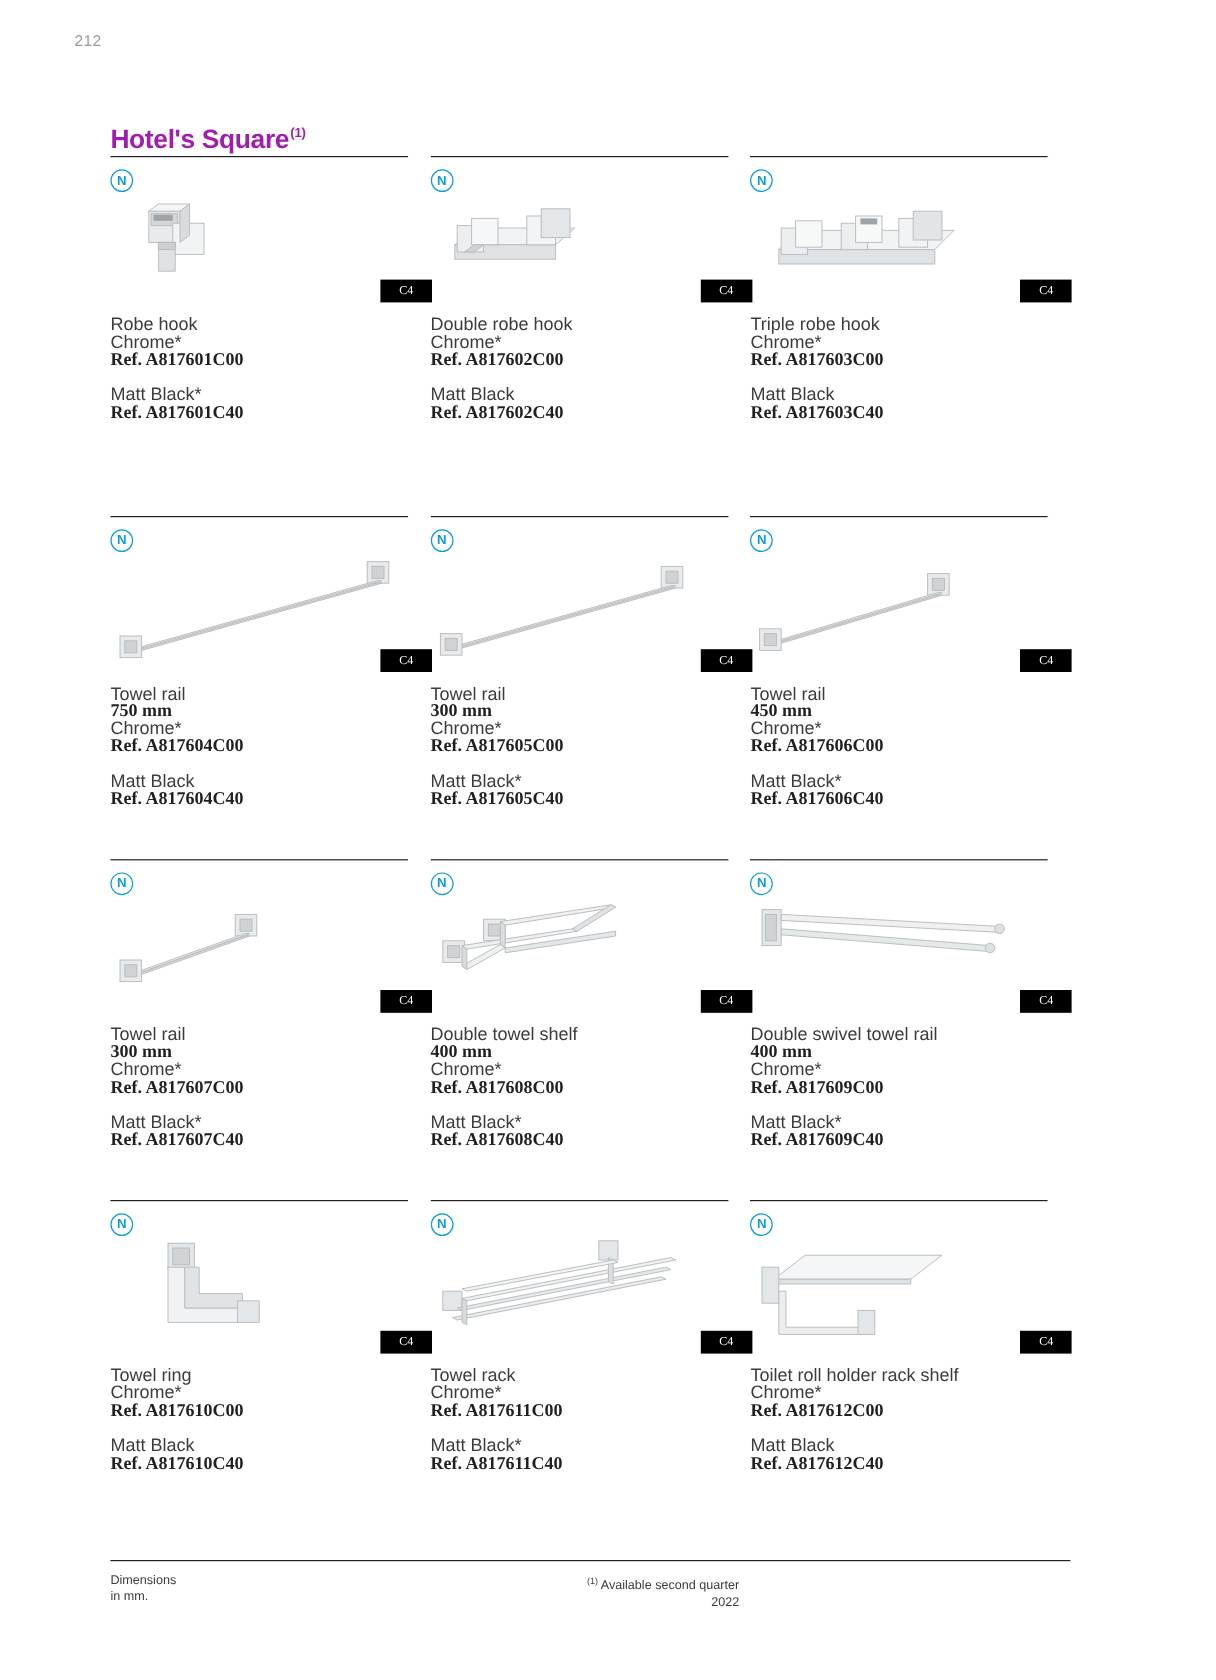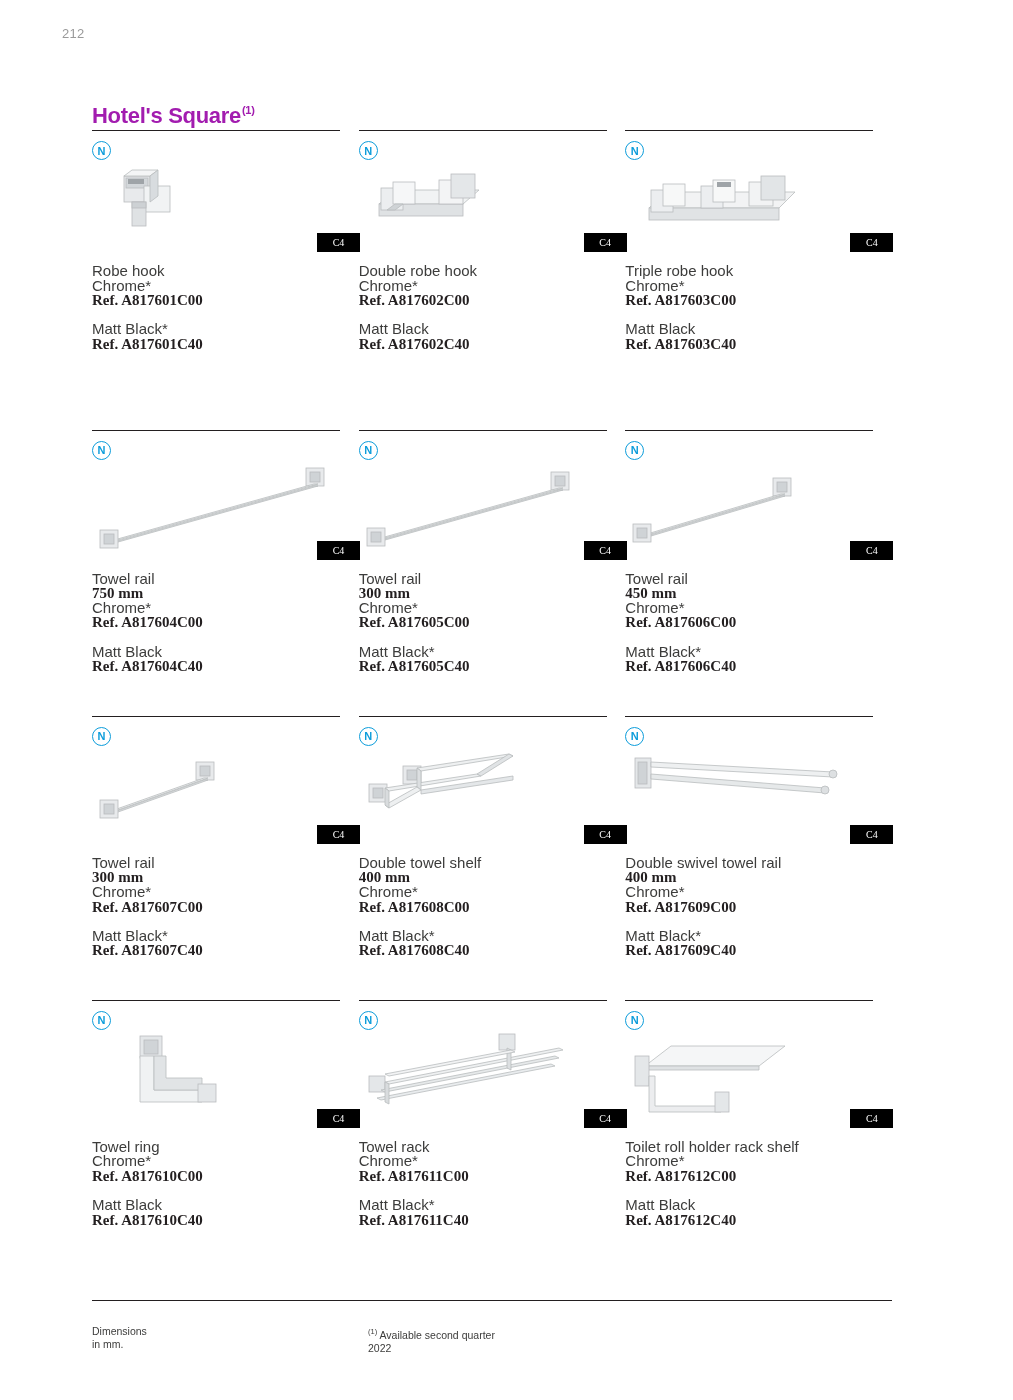--- a/index.html
+++ b/index.html
@@ -102,28 +102,28 @@
     color: #3c3c3b;
   }
   .desc .b { font-weight: bold; color: #231f20; font-family: Liberation Serif, serif; }
   .desc .gap { height: 14.6px; }
   .footer {
     position: absolute;
     left: 92px;
     top: 1300px;
     width: 800px;
     border-top: 1px solid #231f20;
-    padding-top: 24px;
+    padding-top: 10px;
     font-size: 10.5px;
     color: #3c3c3b;
     display: flex;
   }
   .footer .f1 { width: 276px; line-height: 13px; }
   .footer .f2 { width: 276px; line-height: 13px; }
-  .footer .f3 { width: 248px; line-height: 13px; }
+  .footer .f3 { width: 248px; text-align: right; line-height: 13px; }
   .footer sup { font-size: 7.5px; vertical-align: super; }
 </style>
 </head>
 <body>
 
 <div class="page-number">212</div>
 
 <h1 class="page-title">
   <span>Hotel's Square</span><sup>(1)</sup>
 </h1>

